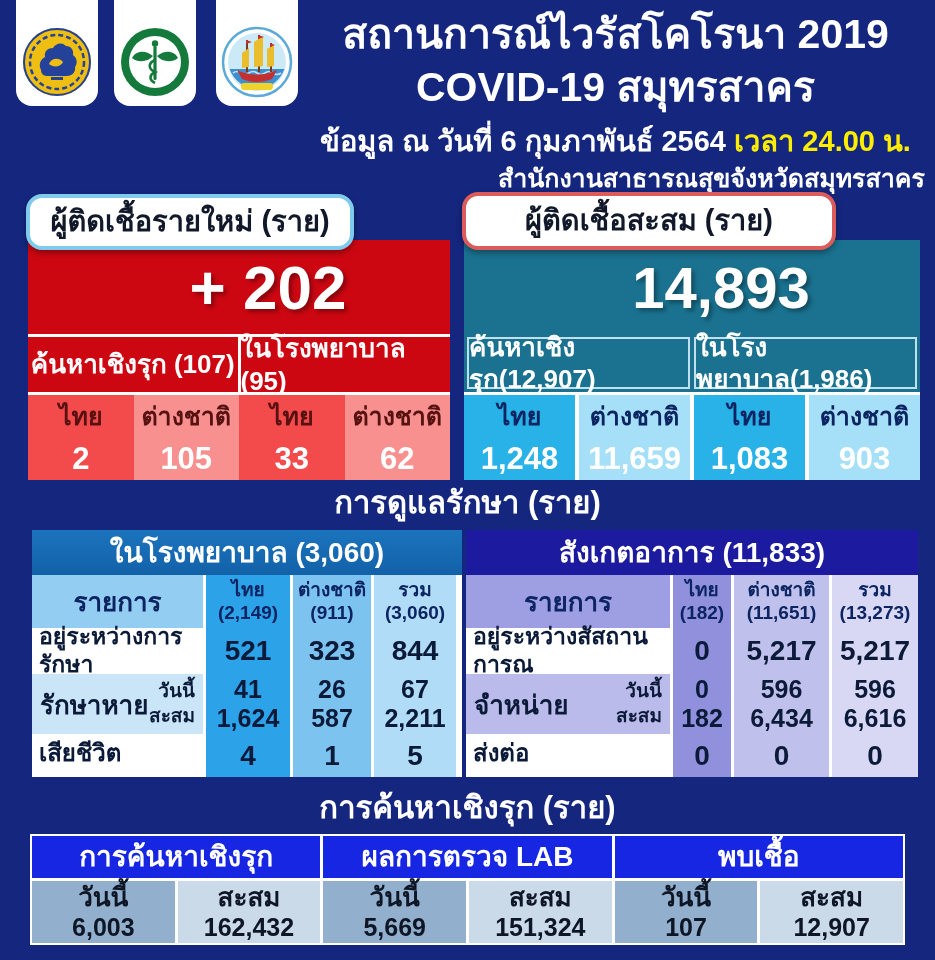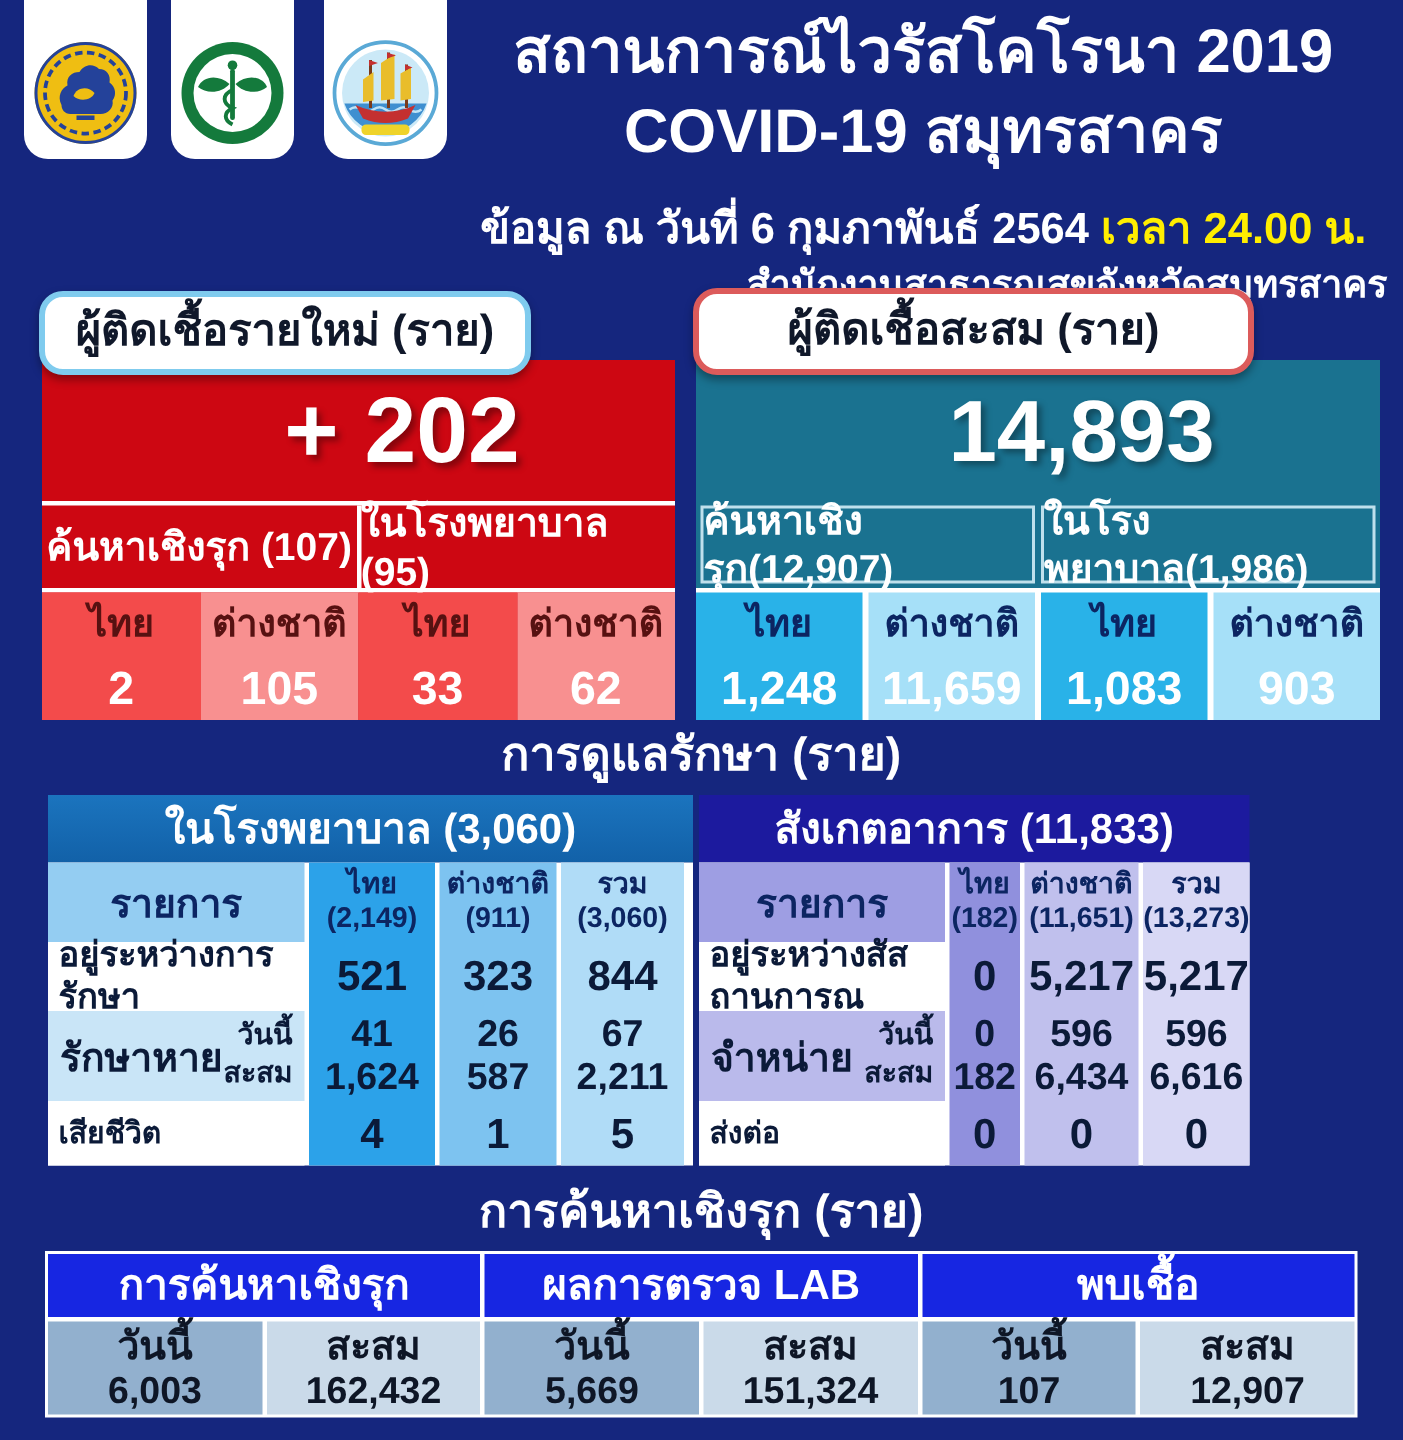--- a/index.html
+++ b/index.html
@@ -15,21 +15,21 @@
 
   
   .logo-tab {
     position: absolute; top: 0; width: 82px; height: 106px;
     background: #fff; border-radius: 0 0 16px 16px;
     display: flex; justify-content: center; align-items: flex-end; padding-bottom: 8px;
   }
   .tab1 { left: 16px; } .tab2 { left: 114px; } .tab3 { left: 216px; }
   .titles { position: absolute; left: 302px; top: 8px; right: 6px; text-align: center; line-height: 1.3; }
   .title-main { font-size: 41px; color: #fff; }
-  .title-sub { font-size: 29px; margin-top: 20px; }
+  .title-sub { font-size: 29px; margin-top: 8px; }
   .title-sub .t-white { color: #fff; }
   .title-sub .t-yellow { color: #FFEE00; }
   .title-agency { font-size: 25px; color: #fff; text-align: right; padding-right: 4px; margin-top: 2px; }
 
   
   .pill {
     position: absolute; z-index: 3; background: #fff; color: #10182A;
     border-radius: 16px; font-size: 29px; line-height: 1.3;
     display: flex; align-items: center; justify-content: center;
     box-shadow: 0 3px 6px rgba(0,0,0,.35);
@@ -66,41 +66,41 @@
 
   
   .section-title { position: absolute; width: 100%; text-align: center;
     font-size: 31px; color: #fff; line-height: 1.3; }
   .care-title { top: 483px; }
   .pro-title { top: 788px; }
 
   
   .mtable { position: absolute; top: 530px; height: 247px; }
   .h-table { left: 32px; width: 430px; }
-  .o-table { left: 466px; width: 367px; }
+  .o-table { left: 466px; width: 452px; }
   .t-header { height: 45px; display: flex; align-items: center; justify-content: center;
     font-size: 28px; color: #fff; line-height: 1.25; }
   .h-table .t-header { background: linear-gradient(180deg,#1B74BE,#1261A8); }
   .o-table .t-header { background: #1C1A9E; }
   .t-body { height: 202px; display: flex; gap: 3px; background: #fff; }
   .tcol { display: flex; flex-direction: column; }
   .h-table .col-lab { width: 171px; } .h-table .col-th { width: 84px; }
   .h-table .col-fo { width: 78px; }  .h-table .col-to { width: 82px; }
   .o-table .col-lab { width: 204px; } .o-table .col-th { width: 58px; }
   .o-table .col-fo { width: 95px; }  .o-table .col-to { width: 86px; }
   .h-table .col-th { background: #2CA2E9; } .h-table .col-fo { background: #7DC3F0; }
   .h-table .col-to { background: #B0DCF7; }
   .o-table .col-th { background: #9090DD; } .o-table .col-fo { background: #C0C0ED; }
   .o-table .col-to { background: #D8D8F5; }
   .lc0 { height: 53px; display: flex; align-items: center; justify-content: center;
     font-size: 26px; color: #0C2562; }
   .h-table .lc0 { background: #94CDF2; } .o-table .lc0 { background: #9E9EE3; }
   .lc1, .lc3 { background: #fff; color: #0B1A38; display: flex; align-items: center;
     padding-left: 7px; font-size: 23px; line-height: 1.2; }
-  .lc1 { height: 46px; } .lc3 { height: 43px; font-size: 20px; }
+  .lc1 { height: 46px; } .lc3 { height: 43px; font-size: 24px; font-family: Liberation Mono, monospace; }
   .lc2 { height: 60px; display: flex; align-items: center; justify-content: space-between;
     padding: 0 8px; color: #0B1A38; }
   .h-table .lc2 { background: #C9E5F7; } .o-table .lc2 { background: #BABAEB; }
   .lc2-main { font-size: 26px; }
   .lc2-subs { text-align: right; font-size: 19px; line-height: 1.3; }
   .vh { height: 53px; display: flex; flex-direction: column; align-items: center;
     justify-content: center; font-size: 19px; line-height: 1.2; color: #0C2562; }
   .v1 { height: 46px; display: flex; align-items: center; justify-content: center;
     font-size: 28px; color: #0B1A38; }
   .v2 { height: 60px; display: flex; flex-direction: column; align-items: center;

